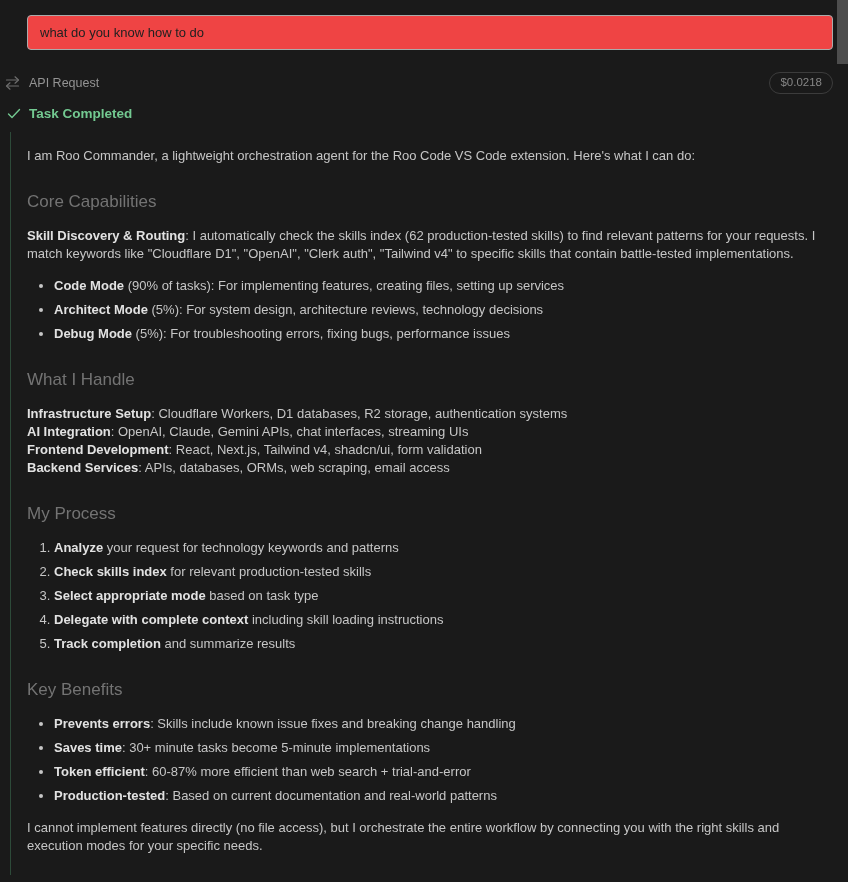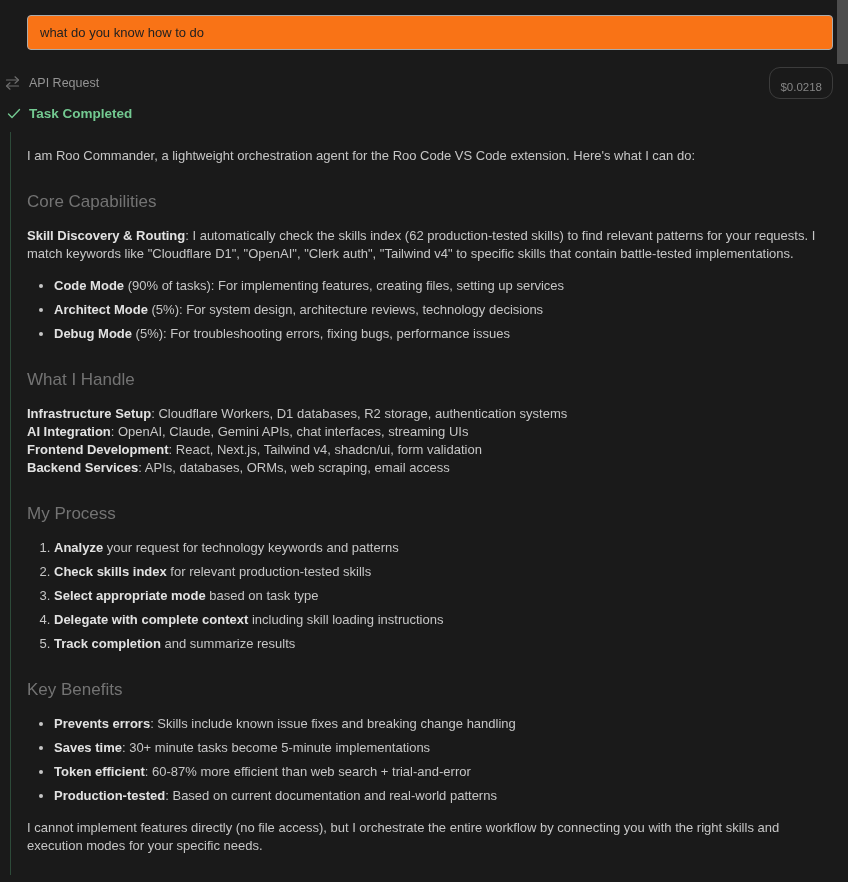--- a/index.html
+++ b/index.html
@@ -8,21 +8,21 @@
     background: #1a1a1a;
     font-family: "Liberation Sans", "DejaVu Sans", sans-serif;
     font-size: 13px;
     color: #c6c6c6;
     position: relative;
   }
 
   
   .user-row { margin: 15px 15px 0 27px; }
   .user-bubble {
-    background: #f97316;
+    background: #ef4444;
     border: 1px solid #ababab;
     border-radius: 4px;
     color: #212121;
     padding: 8px 12px;
     line-height: 17px;
     min-height: 33px;
     cursor: text;
   }
 
   
@@ -33,21 +33,21 @@
     height: 22px;
     cursor: pointer;
     justify-content: space-between;
   }
   .api-row .swap-icon { display: inline-flex; width: 17px; height: 16px; flex: none; }
   .api-label { margin-left: 8px; color: #949494; font-size: 12.5px; }
   .api-cost {
     margin-left: auto;
     border: 1px solid #3c3c3c;
     border-radius: 11px;
-    padding: 13px 10px 4px;
+    padding: 3px 10px 4px;
     color: #868686;
     font-size: 11.5px;
     line-height: 13px;
   }
 
   
   .task-header {
     margin: 12px 15px 0 6px;
     display: flex;
     align-items: flex-start;

